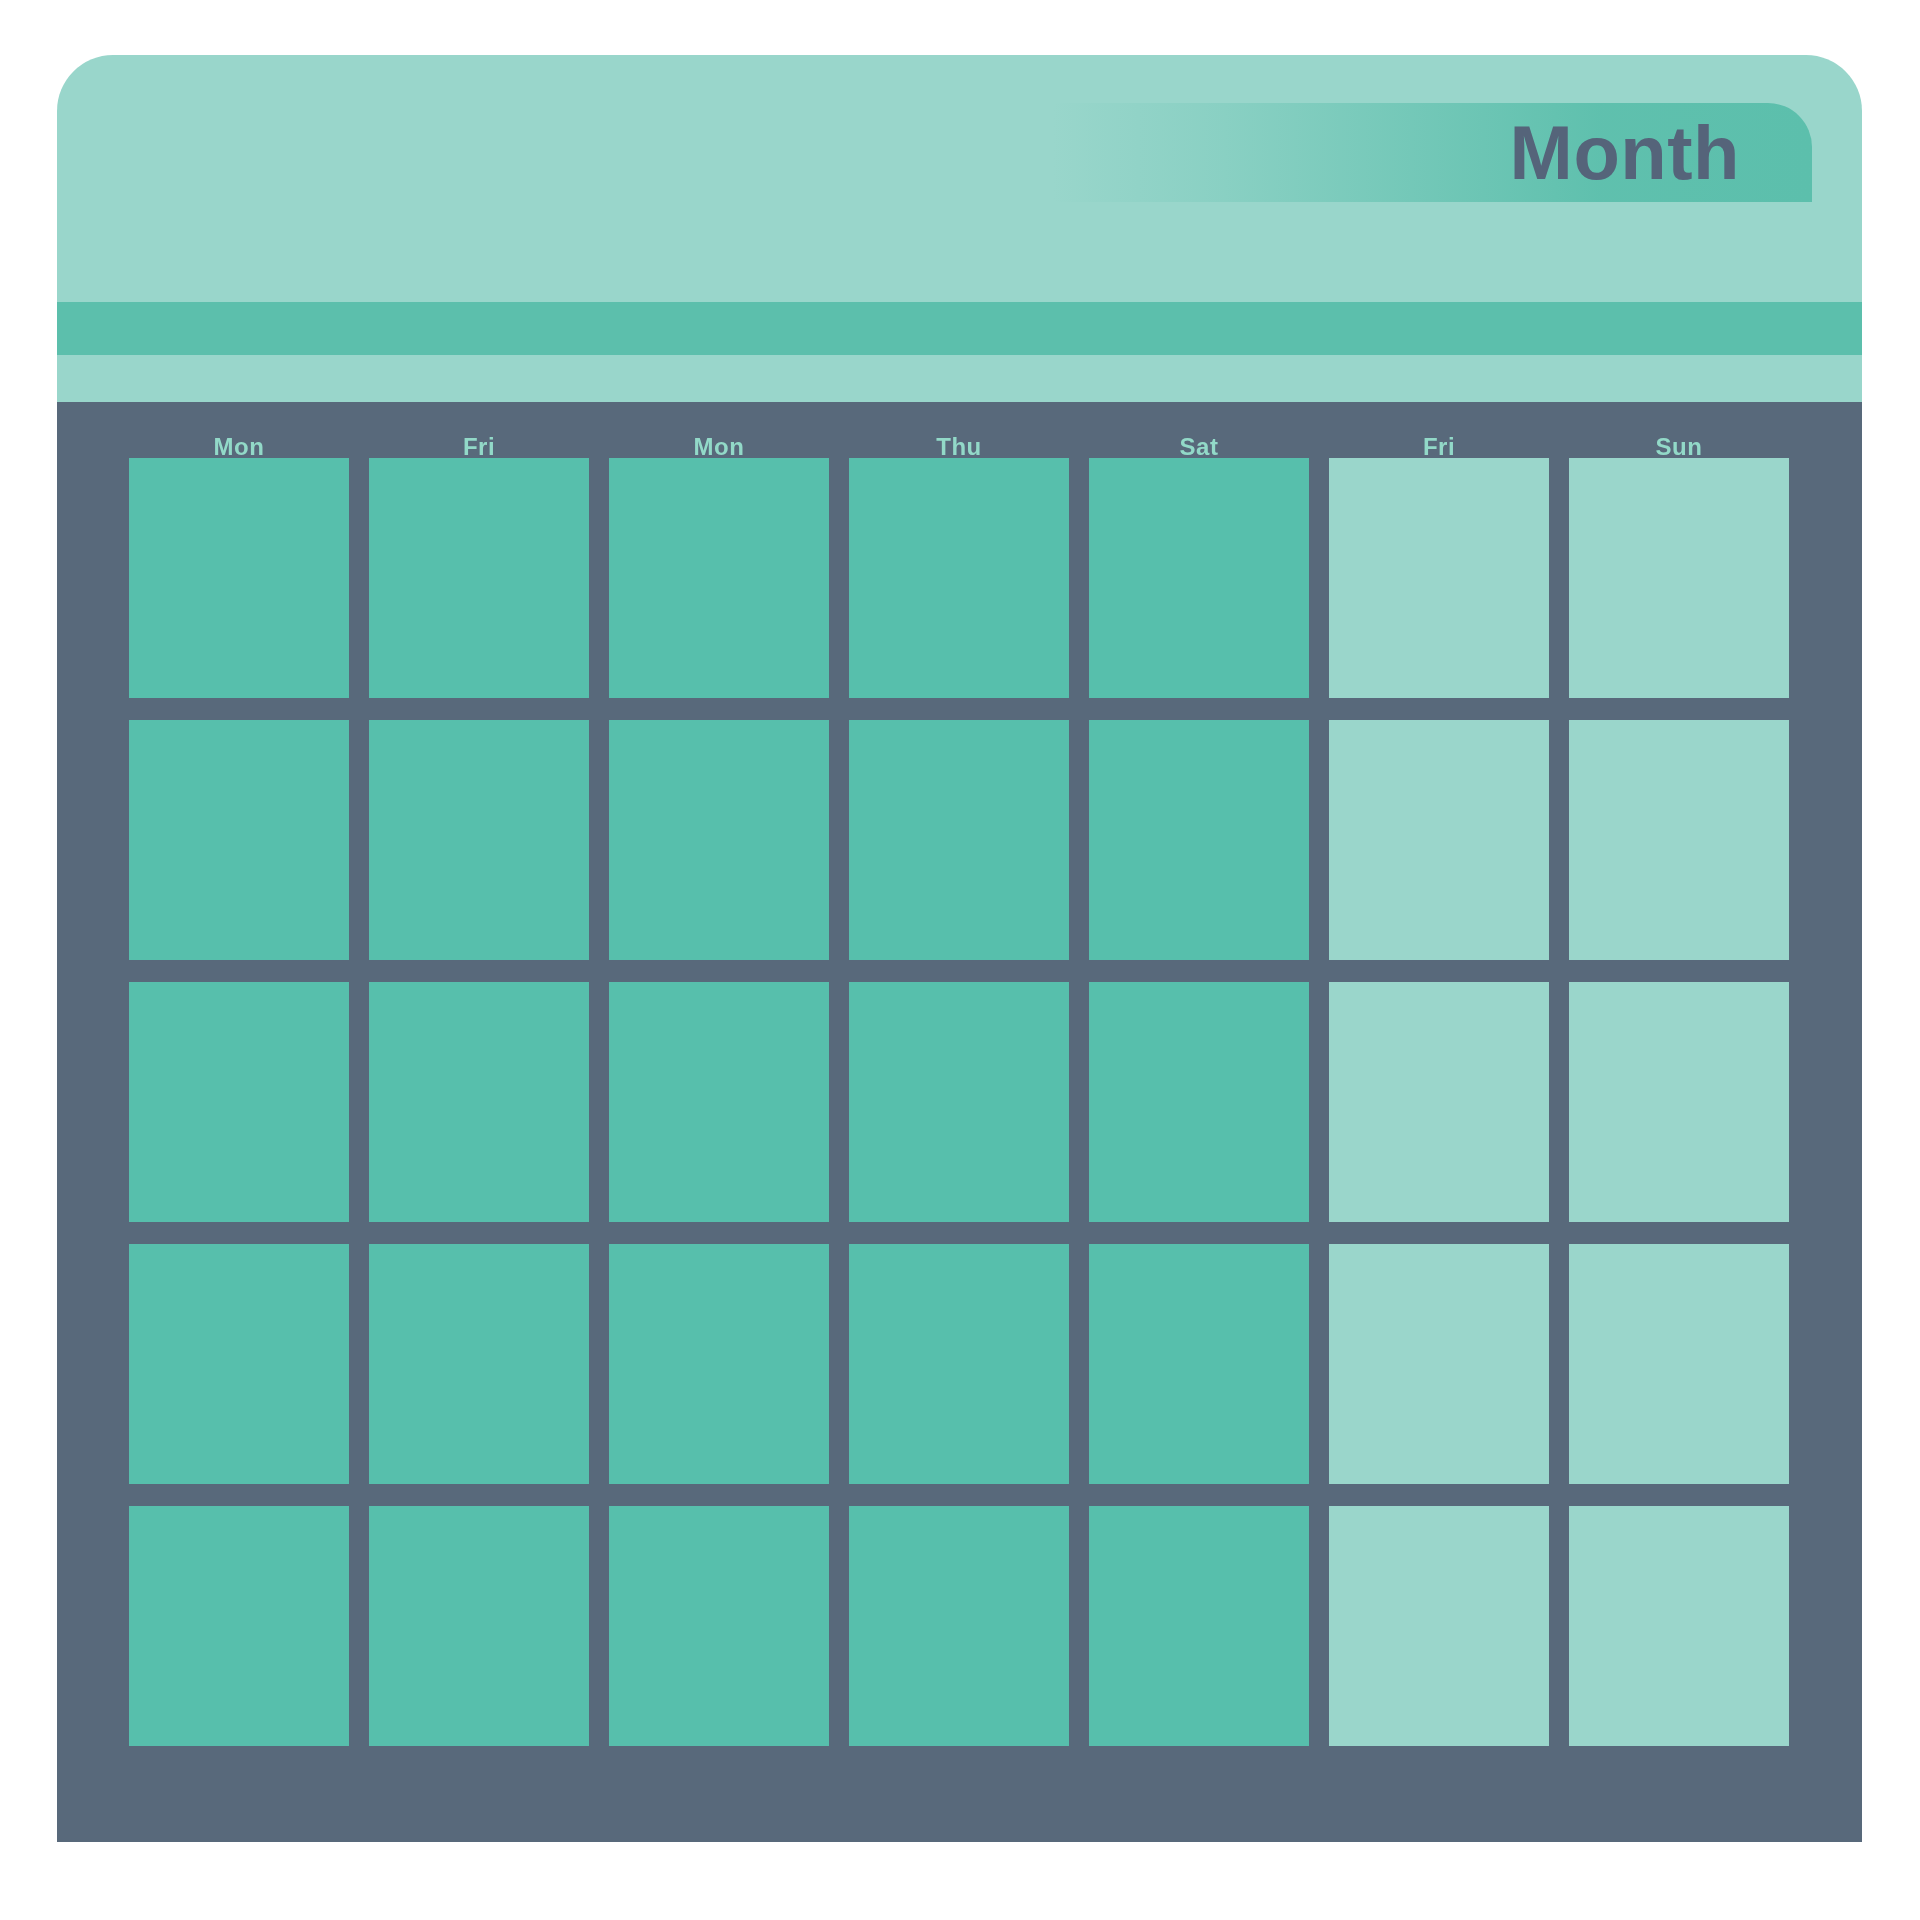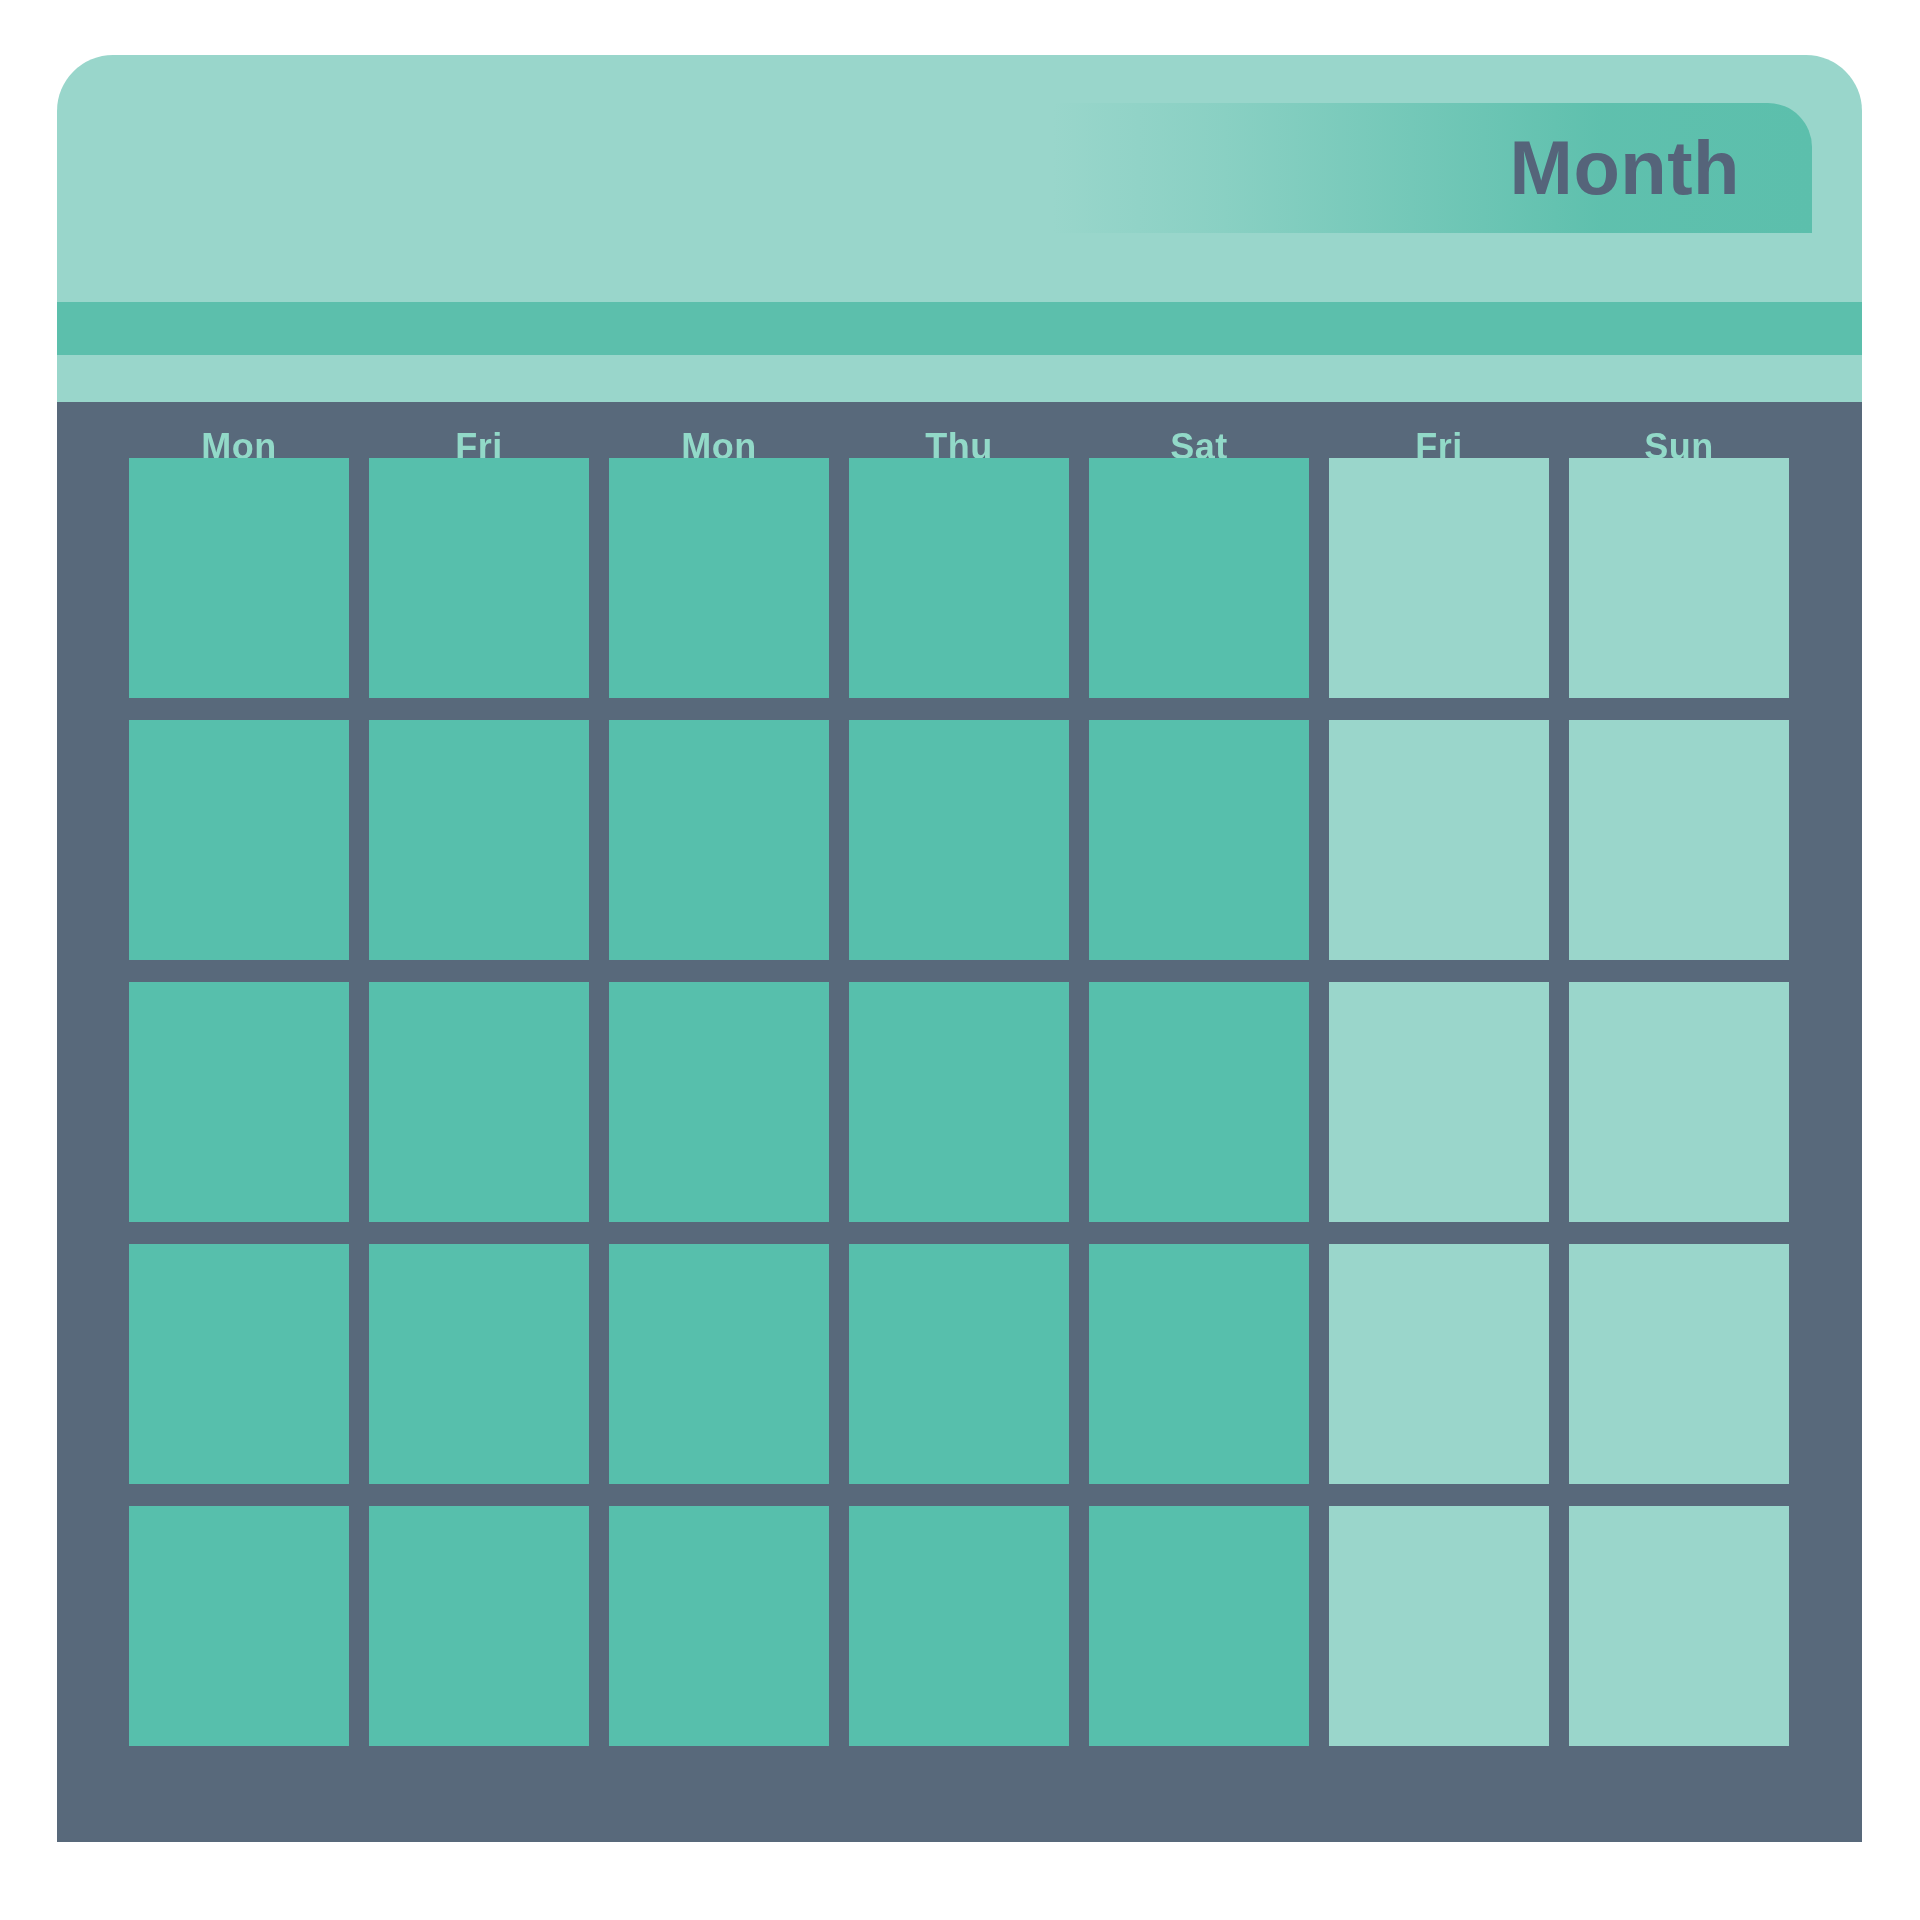--- a/index.html
+++ b/index.html
@@ -35,21 +35,21 @@
     border-top-right-radius: 56px;
     overflow: hidden;
   }
 
   
   .month-tab {
     position: absolute;
     right: 50px;
     top: 48px;
     width: 760px;
-    height: 130px;
+    height: 99px;
     background: linear-gradient(to right,
                 rgba(92,191,172,0.00) 0%,
                 rgba(92,191,172,0.25) 22%,
                 rgba(92,191,172,0.62) 48%,
                 rgba(92,191,172,0.95) 72%,
                 rgba(92,191,172,1) 100%);
     border-top-right-radius: 44px;
     display: flex;
     align-items: center;
     justify-content: flex-end;
@@ -94,21 +94,21 @@
     width: 1660px;
     height: 90px;
     display: grid;
     grid-template-columns: repeat(7, 1fr);
     column-gap: 20px;
   }
   .weekday-cell {
     display: flex;
     align-items: center;
     justify-content: center;
-    font-size: 36px;
+    font-size: 24px;
     font-weight: bold;
     color: #92d9c8;
     letter-spacing: 0.5px;
   }
 
   .date-grid {
     position: absolute;
     left: 72px;
     top: 56px;
     width: 1660px;

